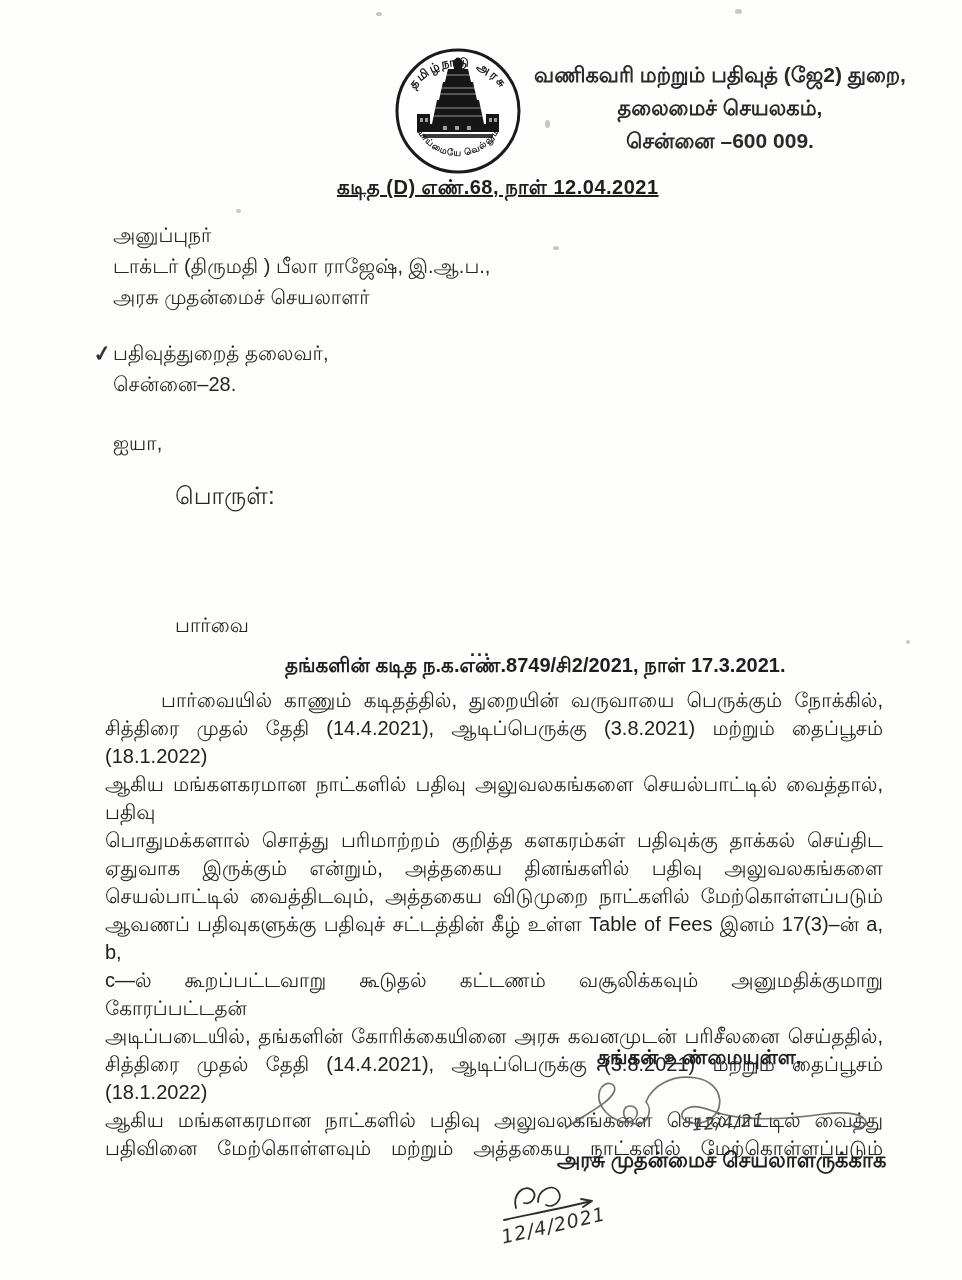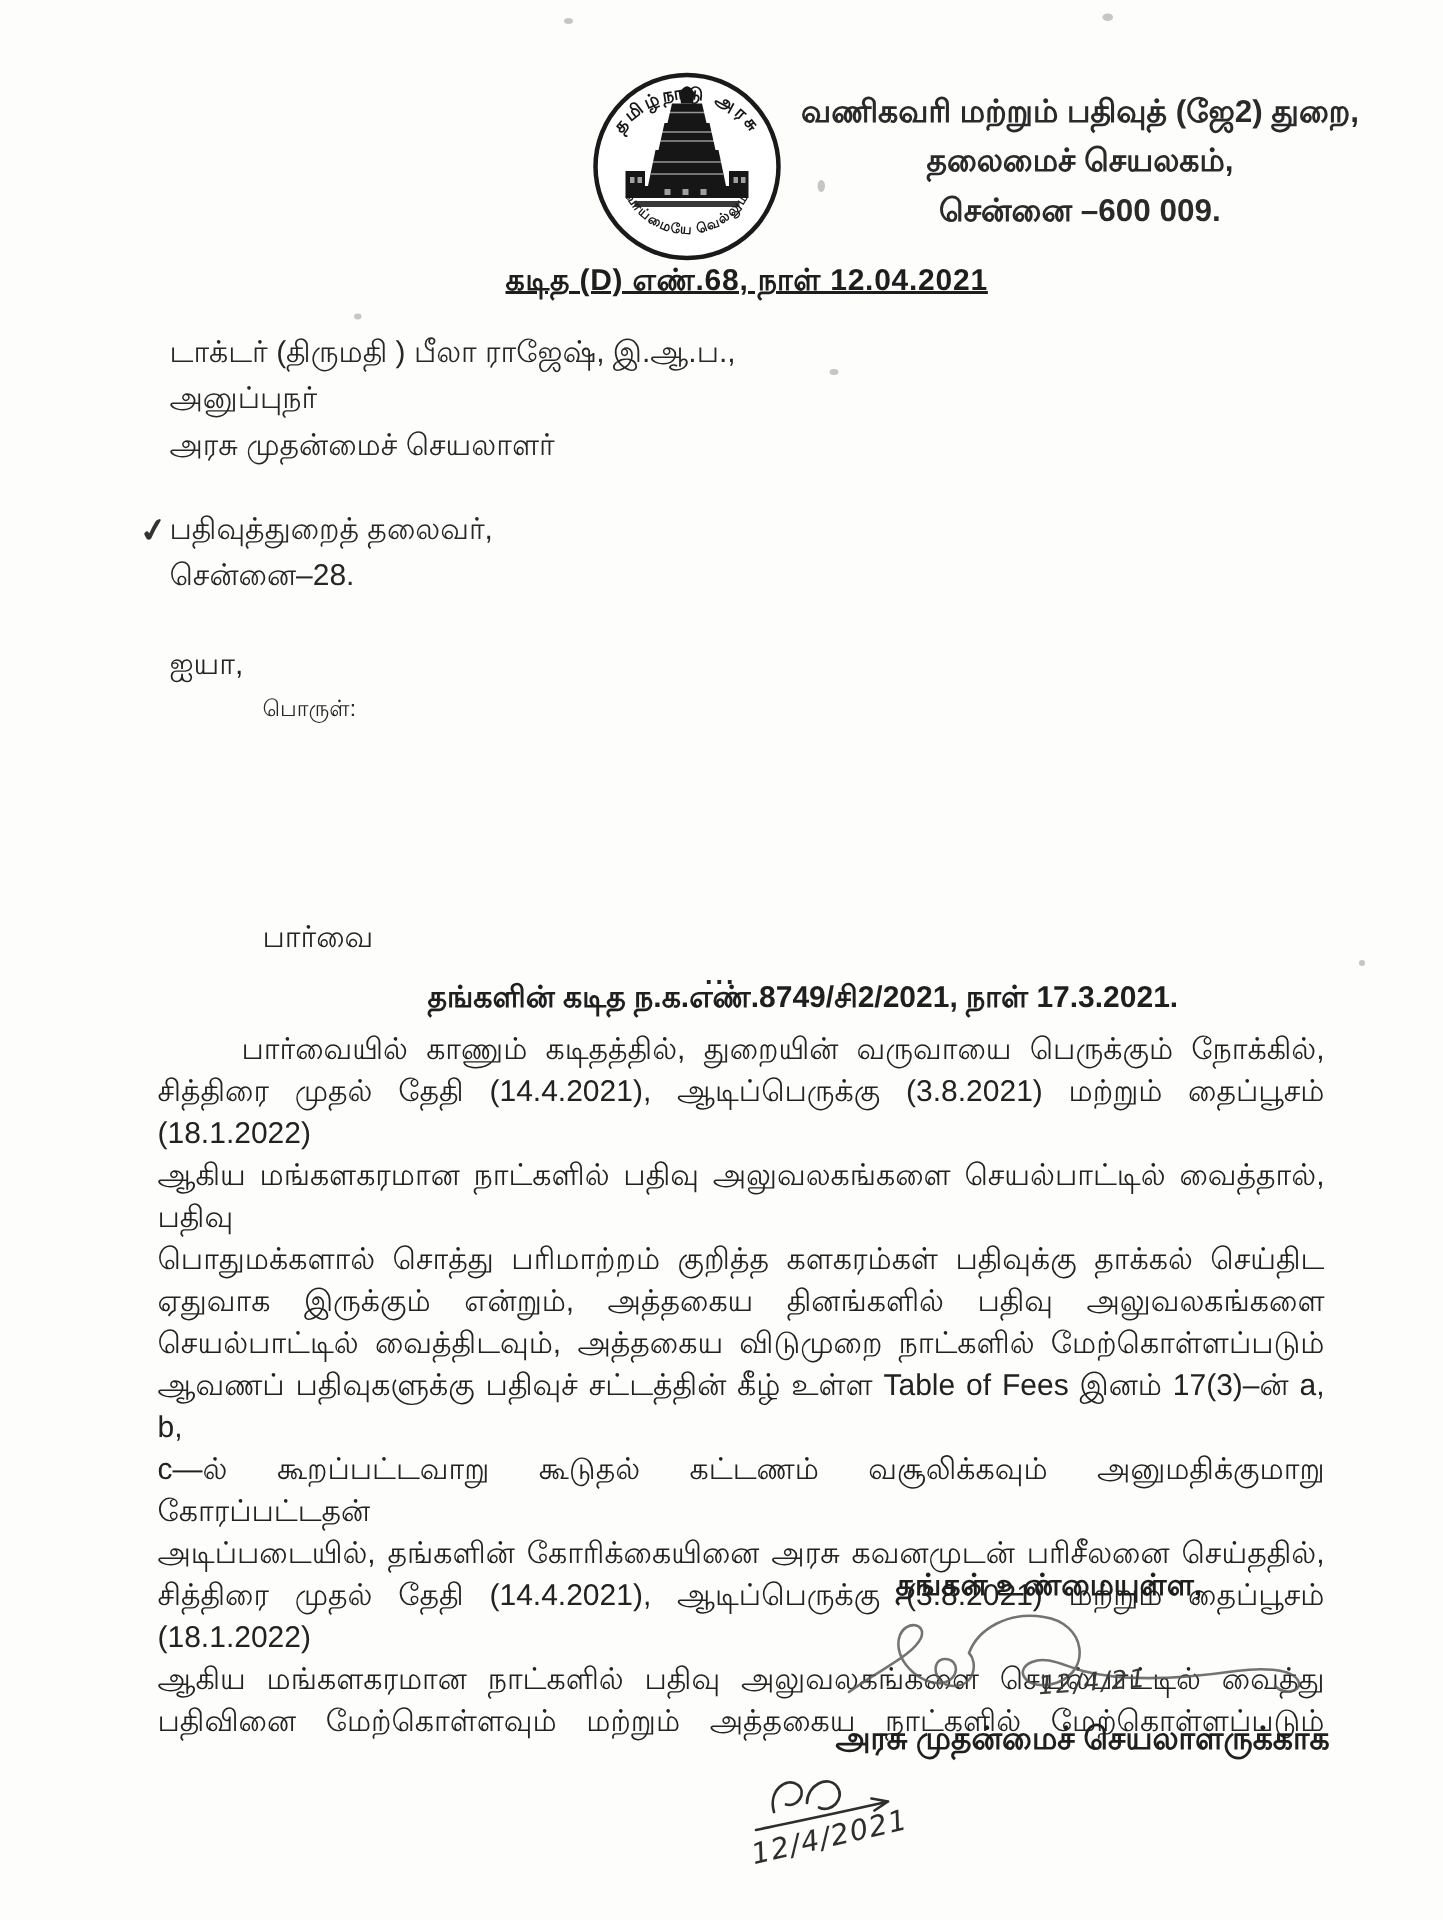--- a/index.html
+++ b/index.html
@@ -12,21 +12,21 @@
   .hdr{left:505px;top:58px;width:430px;text-align:center;
        font-size:21px;line-height:33px;font-weight:bold;color:#2a2a2a;}
   .letterno{left:337px;top:176px;font-size:20px;font-weight:bold;
             text-decoration:underline;letter-spacing:.5px;color:#1e1e1e;}
   .blk{font-size:20px;line-height:31px;color:#272727;}
   .from{left:113px;top:220px;}
   .to{left:113px;top:338px;}
   .check{position:absolute;left:-20px;top:26px;font-size:22px;color:#333;
          transform:rotate(-8deg);font-weight:bold;}
   .salut{left:113px;top:432px;font-size:20px;}
-  .sublabel{left:175px;top:464px;font-size:15px;color:#272727;}
+  .sublabel{left:175px;top:482px;font-size:24px;color:#272727;}
   .subtext{left:285px;top:482px;width:573px;font-size:20px;line-height:30px;color:#242424;}
   .jline{text-align:justify;text-align-last:justify;}
   .lline{text-align:left;}
   .reflabel{left:175px;top:614px;font-size:20px;}
   .reftext{left:285px;top:614px;font-size:20px;font-weight:bold;color:#1f1f1f;margin-top:40px;}
   .refsep{left:470px;top:640px;font-size:18px;letter-spacing:2px;font-weight:bold;}
   .bodyblk{left:105px;top:686px;width:778px;font-size:20px;line-height:28px;color:#222;}
   .indent{padding-left:56px;}
   .vale{left:597px;top:1046px;font-size:20px;font-weight:bold;color:#1f1f1f;}
   .fordesig{left:557px;top:1148px;font-size:21px;font-weight:bold;color:#1f1f1f;}
@@ -82,22 +82,22 @@
 
   <div class="abs hdr">
     <div>வணிகவரி மற்றும் பதிவுத் (ஜே2) துறை,</div>
     <div>தலைமைச் செயலகம்,</div>
     <div>சென்னை –600 009.</div>
   </div>
 
   <div class="abs letterno">கடித (D) எண்.68, நாள் 12.04.2021</div>
 
   <div class="abs blk from">
+    <div>அனுப்புநர்</div>
     <div>டாக்டர் (திருமதி ) பீலா ராஜேஷ், இ.ஆ.ப.,</div>
-    <div>அனுப்புநர்</div>
     <div>அரசு முதன்மைச் செயலாளர்</div>
   </div>
 
   <div class="abs blk to">
     <div style="position:relative">
       <span class="check" style="top:0">✓</span>
       <span>பதிவுத்துறைத் தலைவர்,</span>
     </div>
     <div>சென்னை–28.</div>
   </div>

